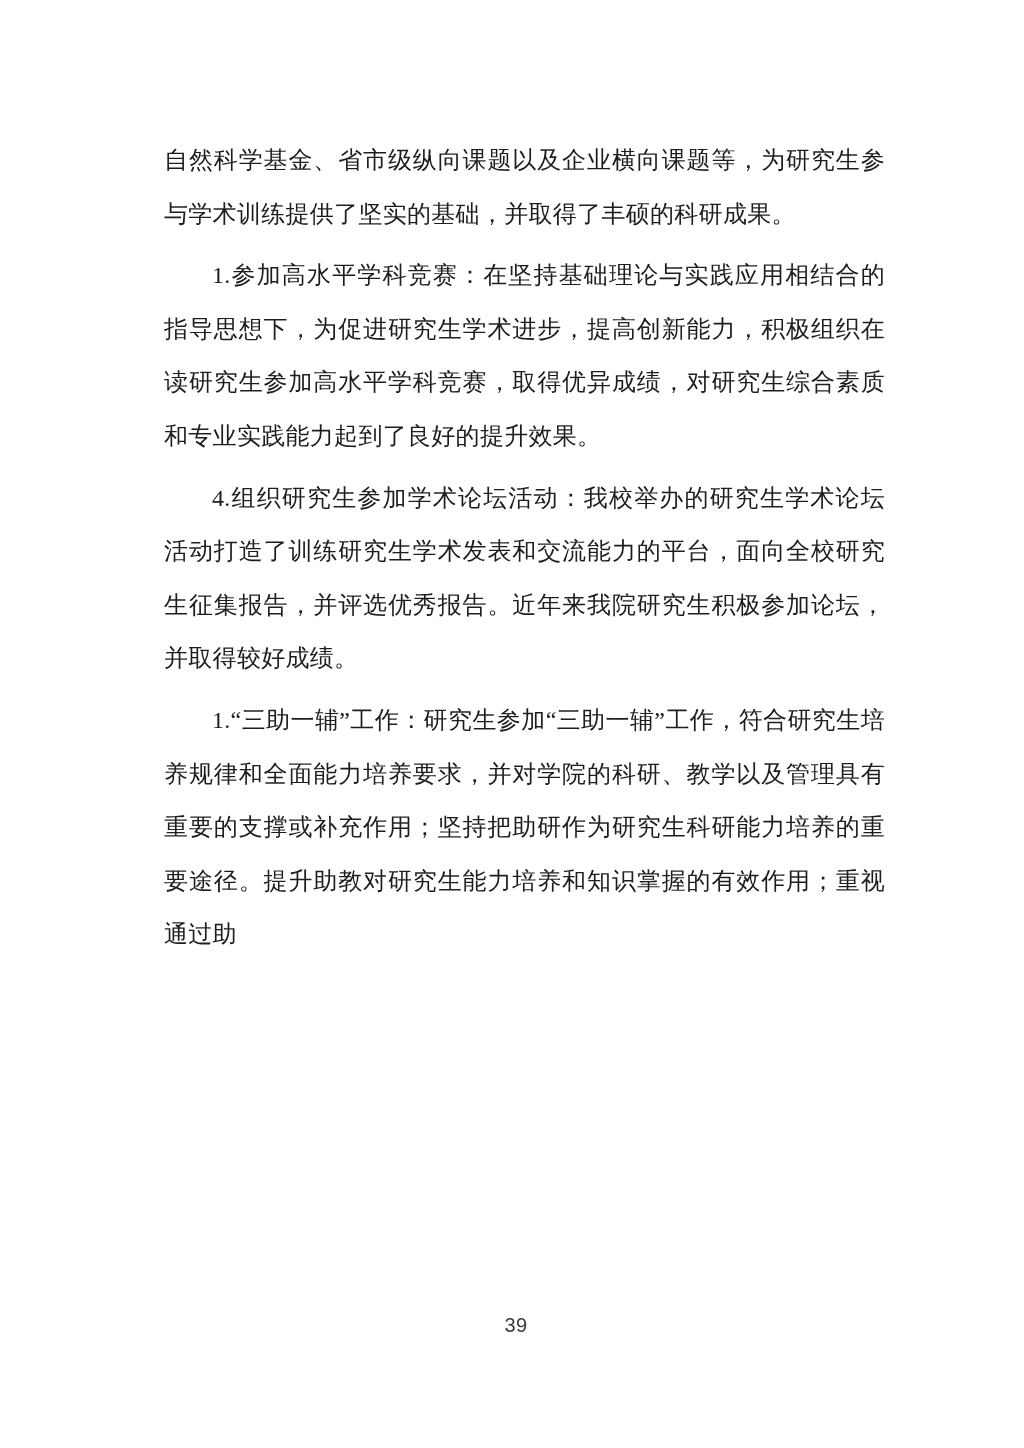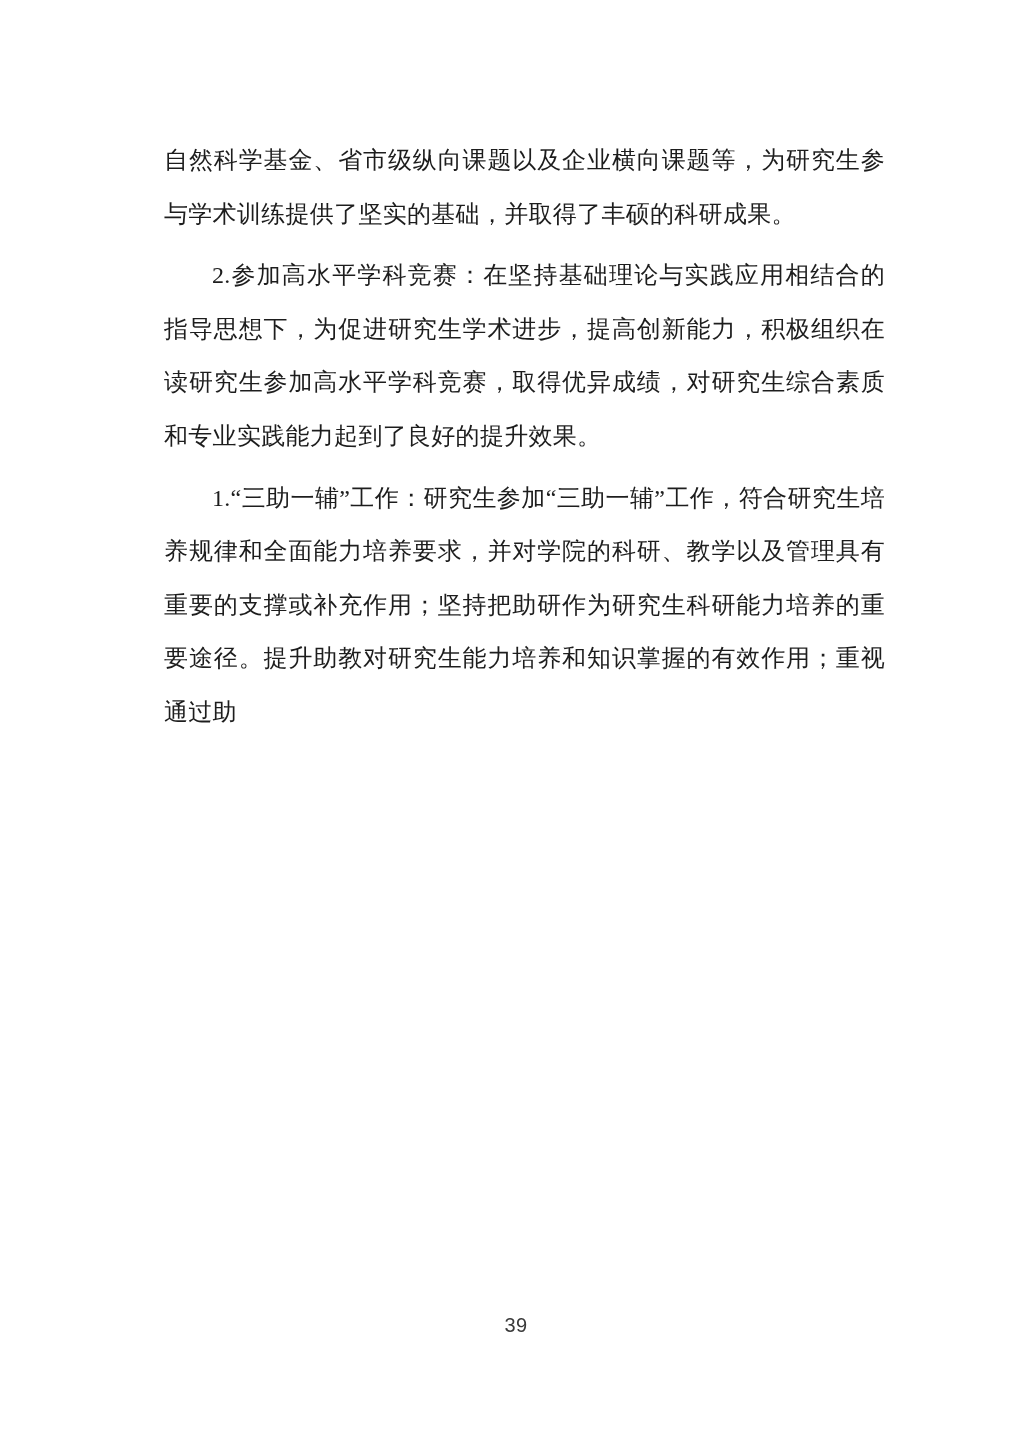--- a/index.html
+++ b/index.html
@@ -46,19 +46,20 @@
     letter-spacing: 0.5px;
   }
 </style>
 </head>
 <body>
 
 <div class="page">
 
   <div class="doc-body">
     <p class="no-indent">自然科学基金、省市级纵向课题以及企业横向课题等，为研究生参与学术训练提供了坚实的基础，并取得了丰硕的科研成果。</p>
-    <p>2.参加高水平学科竞赛：在坚持基础理论与实践应用相结合的指导思想下，为促进研究生学术进步，提高创新能力，积极组织在读研究生参加高水平学科竞赛，取得优异成绩，对研究生综合素质和专业实践能力起到了良好的提升效果。</p>
+    <p>1.参加高水平学科竞赛：在坚持基础理论与实践应用相结合的指导思想下，为促进研究生学术进步，提高创新能力，积极组织在读研究生参加高水平学科竞赛，取得优异成绩，对研究生综合素质和专业实践能力起到了良好的提升效果。</p>
+    <p>4.组织研究生参加学术论坛活动：我校举办的研究生学术论坛活动打造了训练研究生学术发表和交流能力的平台，面向全校研究生征集报告，并评选优秀报告。近年来我院研究生积极参加论坛，并取得较好成绩。</p>
     <p>1.“三助一辅”工作：研究生参加“三助一辅”工作，符合研究生培养规律和全面能力培养要求，并对学院的科研、教学以及管理具有重要的支撑或补充作用；坚持把助研作为研究生科研能力培养的重要途径。提升助教对研究生能力培养和知识掌握的有效作用；重视通过助</p>
   </div>
 
   <div class="page-footer">39</div>
 
 </div>
 
 </body></html>

